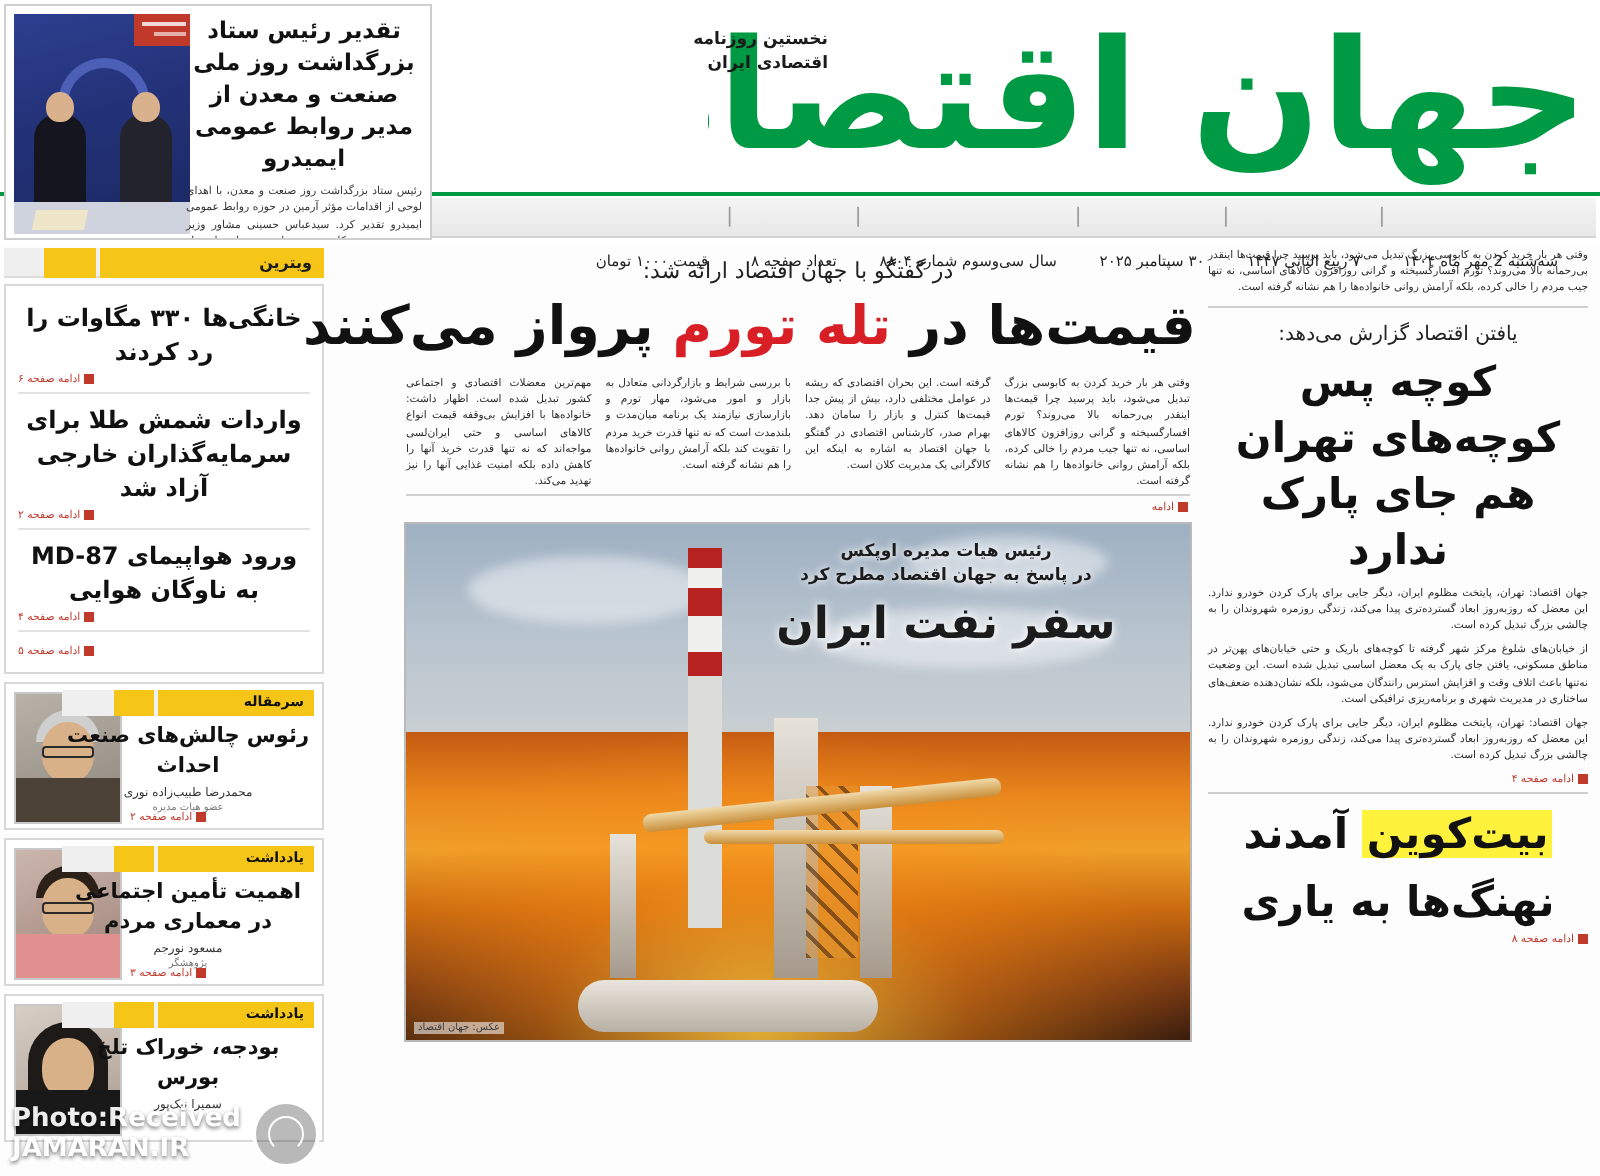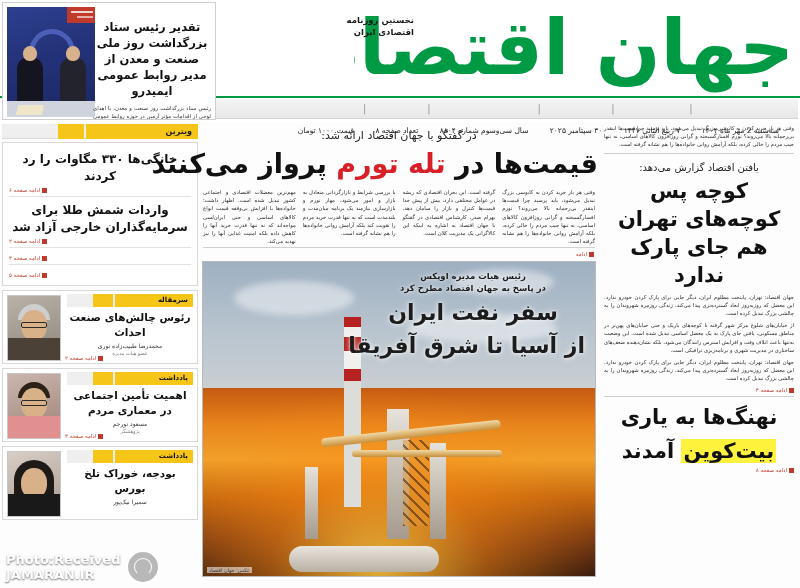--- a/index.html
+++ b/index.html
@@ -127,21 +127,20 @@
   }
   .tb-paper {
     position: absolute; bottom: 2px; left: 10px;
     width: 26px; height: 10px; background: #efe6c9;
     transform: skewX(-12deg);
   }
   .topbox-text {
     position: absolute;
     top: 4px; right: 4px;
     width: 118px;
-    margin-top: 12px;
   }
   .topbox-title {
     font-size: 11.5px;
     font-weight: bold;
     line-height: 16px;
     color: #111;
     text-align: center;
   }
   .topbox-body {
     margin-top: 5px;
@@ -159,21 +158,21 @@
   }
   .cont-tag .sq {
     display: inline-block; width: 5px; height: 5px;
     background: #c0392b; margin-left: 2px; vertical-align: middle;
   }
 
   
   .sidebar {
     position: absolute;
     top: 124px; left: 2px;
-    width: 196px; height: 462px;
+    width: 160px; height: 462px;
   }
   .sec-head {
     position: relative;
     height: 15px;
     background: #efefef;
     border-bottom: 1px solid #dcdcdc;
     margin-bottom: 3px;
   }
   .sec-head .bar-a {
     position: absolute; top: 0; right: 0;
@@ -322,21 +321,21 @@
     border-top: 1px solid #d0d0d0;
   }
   .lead-cont {
     font-size: 5.4px; color: #c0392b;
     text-align: right; padding: 1px 4px 0;
   }
 
   .photo-block {
     position: relative;
     margin: 4px 2px 0;
-    height: 316px;
+    height: 260px;
     border: 1px solid #b9b9b9;
     overflow: hidden;
     background: #8fa0b2;
   }
   .sky {
     position: absolute; top: 0; left: 0; right: 0; height: 46%;
     background: linear-gradient(to bottom, #9eb0c2 0%, #b7c3ce 45%, #cfd3d4 100%);
   }
   .cloud {
     position: absolute; border-radius: 50%;
@@ -528,20 +527,21 @@
           <span class="sq"></span><span>ادامه صفحه ۶</span>
         </div>
       </div>
       <div class="vit-item">
         <div class="vit-title">واردات شمش طلا برای سرمایه‌گذاران خارجی آزاد شد</div>
         <div class="cont-tag">
           <span class="sq"></span><span>ادامه صفحه ۲</span>
         </div>
       </div>
       <div class="vit-item">
+        <div class="vit-title">ورود هواپیمای MD-87 به ناوگان هوایی</div>
         <div class="cont-tag">
           <span class="sq"></span><span>ادامه صفحه ۴</span>
         </div>
       </div>
       <div class="vit-item">
         <div class="cont-tag">
           <span class="sq"></span><span>ادامه صفحه ۵</span>
         </div>
       </div>
     </div>
@@ -640,21 +640,20 @@
       <div class="girder"></div>
       <div class="stack"></div>
       <div class="pipe pp1"></div>
       <div class="pipe pp2"></div>
       <div class="tank"></div>
 
       <div class="img-overlay">
         <div class="img-kicker">رئیس هیات مدیره اوپکس</div>
         <div class="img-kicker">در پاسخ به جهان اقتصاد مطرح کرد</div>
         <div class="img-head">سفر نفت ایران</div>
-        <div class="img-head">از آسیا تا شرق آفریقا</div>
       </div>
       <div class="photo-credit">عکس: جهان اقتصاد</div>
     </div>
   </div>
 
   <div class="rightcol">
     <div class="rc-para">وقتی هر بار خرید کردن به کابوسی بزرگ تبدیل می‌شود، باید پرسید چرا قیمت‌ها اینقدر بی‌رحمانه بالا می‌روند؟ تورم افسارگسیخته و گرانی روزافزون کالاهای اساسی، نه تنها جیب مردم را خالی کرده، بلکه آرامش روانی خانواده‌ها را هم نشانه گرفته است.</div>
     <div class="rc-rule"></div>
 
     <div class="rc-kicker">یافتن اقتصاد گزارش می‌دهد:</div>
@@ -664,24 +663,24 @@
     <div class="rc-body">
       <div class="rc-para">جهان اقتصاد: تهران، پایتخت مظلوم ایران، دیگر جایی برای پارک کردن خودرو ندارد. این معضل که روزبه‌روز ابعاد گسترده‌تری پیدا می‌کند، زندگی روزمره شهروندان را به چالشی بزرگ تبدیل کرده است.</div>
       <div class="rc-para">از خیابان‌های شلوغ مرکز شهر گرفته تا کوچه‌های باریک و حتی خیابان‌های پهن‌تر در مناطق مسکونی، یافتن جای پارک به یک معضل اساسی تبدیل شده است. این وضعیت نه‌تنها باعث اتلاف وقت و افزایش استرس رانندگان می‌شود، بلکه نشان‌دهنده ضعف‌های ساختاری در مدیریت شهری و برنامه‌ریزی ترافیکی است.</div>
       <div class="rc-para">جهان اقتصاد: تهران، پایتخت مظلوم ایران، دیگر جایی برای پارک کردن خودرو ندارد. این معضل که روزبه‌روز ابعاد گسترده‌تری پیدا می‌کند، زندگی روزمره شهروندان را به چالشی بزرگ تبدیل کرده است.</div>
     </div>
     <div class="rc-cont cont-tag">
       <span class="sq"></span><span>ادامه صفحه ۴</span>
     </div>
     <div class="rc-rule"></div>
 
-    <div class="rc-head2">نهنگ‌ها به یاری</div>
     <div class="rc-head2">
       <span class="yellow">بیت‌کوین</span><span> آمدند</span>
     </div>
+    <div class="rc-head2">نهنگ‌ها به یاری</div>
     <div class="rc-cont cont-tag">
       <span class="sq"></span><span>ادامه صفحه ۸</span>
     </div>
   </div>
 
   <div class="watermark">
     <div class="wm-text">
       <div>Photo:Received</div>
       <div>JAMARAN.IR</div>
     </div>

